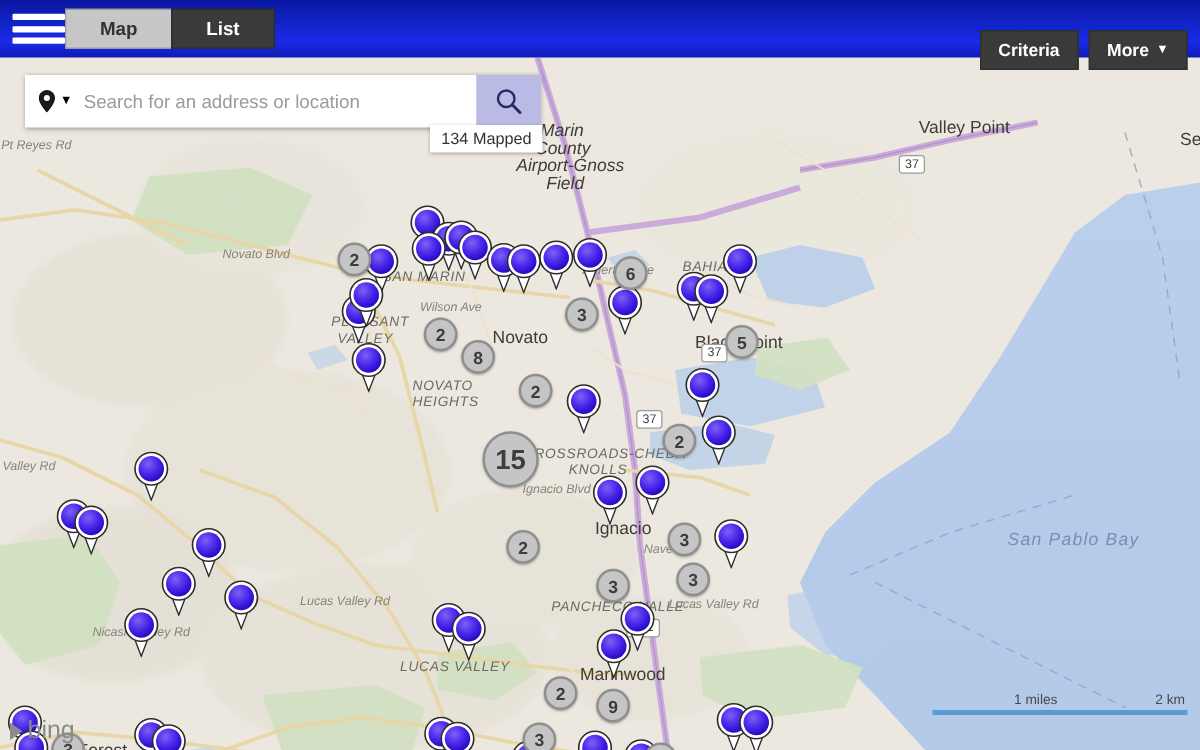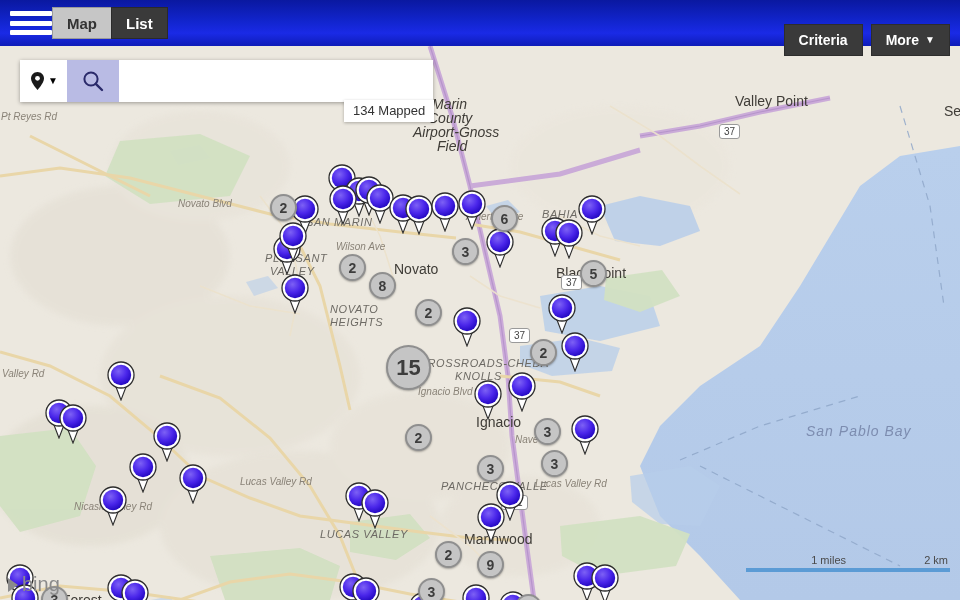--- a/index.html
+++ b/index.html
@@ -18,21 +18,21 @@
   }
   #hamburger {
     position: absolute; left: 10px; top: 9px; width: 42px; height: 28px;
     display: flex; flex-direction: column; justify-content: space-between;
     padding: 2px 0; cursor: pointer;
   }
   #hamburger span { display: block; height: 5px; background: #ffffff; border-radius: 1px; }
 
   #viewtabs { position: absolute; left: 52px; top: 7px; height: 32px; display: flex; }
   .vtab {
-    height: 32px; min-width: 51px; padding: 0 14px;
+    height: 32px; min-width: 51px; padding: 0 27px;
     display: flex; align-items: center; justify-content: center;
     font-size: 15px; font-weight: bold; cursor: pointer;
     border: 1px solid #555;
   }
   .vtab.inactive { background: #c6c6c6; color: #333; border-color: #9a9a9a; border-right: none; }
   .vtab.active { background: #3a3a3a; color: #ffffff; border-color: #2a2a2a; }
 
   #header-right { position: absolute; right: 10px; top: 24px; display: flex; gap: 8px; }
   .hbtn {
     height: 32px; padding: 0 14px; background: #3a3a3a; color: #fff;
@@ -210,21 +210,21 @@
       <div class="lbl lbl-place lbl-it" style="left: 413px; top: 78px;">Airport-Gnoss</div>
       <div class="lbl lbl-place lbl-it" style="left: 437px; top: 92px;">Field</div>
       <div class="lbl lbl-place" style="left: 735px; top: 47px;">Valley Point</div>
       <div class="lbl lbl-place" style="left: 944px; top: 57px;">Sea</div>
       <div class="lbl lbl-sm lbl-it" style="left: 306px; top: 170px;">SAN MARIN</div>
       <div class="lbl lbl-sm lbl-it" style="left: 265px; top: 206px;">PLEASANT</div>
       <div class="lbl lbl-sm lbl-it" style="left: 270px; top: 219px;">VALLEY</div>
       <div class="lbl lbl-place" style="left: 394px; top: 215px;">Novato</div>
       <div class="lbl lbl-sm lbl-it" style="left: 330px; top: 257px;">NOVATO</div>
       <div class="lbl lbl-sm lbl-it" style="left: 330px; top: 270px;">HEIGHTS</div>
-      <div class="lbl lbl-sm lbl-it" style="left: 542px; top: 162px;">BAHIA</div>
+      <div class="lbl lbl-sm lbl-it" style="left: 518px; top: 162px; padding-left: 28px;">BAHIA</div>
       <div class="lbl lbl-place" style="left: 556px; top: 219px;">Black Point</div>
       <div class="lbl lbl-road" style="left: 466px; top: 165px;">Atherton Ave</div>
       <div class="lbl lbl-road" style="left: 336px; top: 195px;">Wilson Ave</div>
       <div class="lbl lbl-sm lbl-it" style="left: 419px; top: 311px;">CROSSROADS-CHEDA</div>
       <div class="lbl lbl-sm lbl-it" style="left: 455px; top: 324px;">KNOLLS</div>
       <div class="lbl lbl-place" style="left: 476px; top: 368px;">Ignacio</div>
       <div class="lbl lbl-road" style="left: 418px; top: 340px;">Ignacio Blvd</div>
       <div class="lbl lbl-road" style="left: 515px; top: 388px;">Nave Dr</div>
       <div class="lbl lbl-sm lbl-it" style="left: 441px; top: 434px;">PANCHECO VALLE</div>
       <div class="lbl lbl-place" style="left: 464px; top: 485px;">Marinwood</div>
@@ -922,20 +922,21 @@
 
 
   <div id="searchbar">
     <div id="pin-sel">
       <svg width="13" height="18" viewBox="0 0 13 18">
         <path d="M6.5 0C2.9 0 0 2.9 0 6.5C0 11 6.5 18 6.5 18S13 11 13 6.5C13 2.9 10.1 0 6.5 0Z" fill="#1a1a1a"></path>
         <circle cx="6.5" cy="6.3" r="2.4" fill="#ffffff"></circle>
       </svg>
       <span class="caret">▼</span>
     </div>
+    <input id="search-input" type="text" placeholder="Search for an address or location" style="">
     <div id="search-go">
       <svg width="22" height="22" viewBox="0 0 22 22">
         <circle cx="9" cy="9" r="6.6" fill="none" stroke="#2a2a6a" stroke-width="2"></circle>
         <line x1="13.8" y1="13.8" x2="20" y2="20" stroke="#2a2a6a" stroke-width="2.4" stroke-linecap="round"></line>
       </svg>
     </div>
   </div>
 
   <div id="mapped-badge">134 Mapped</div>
 </div>

